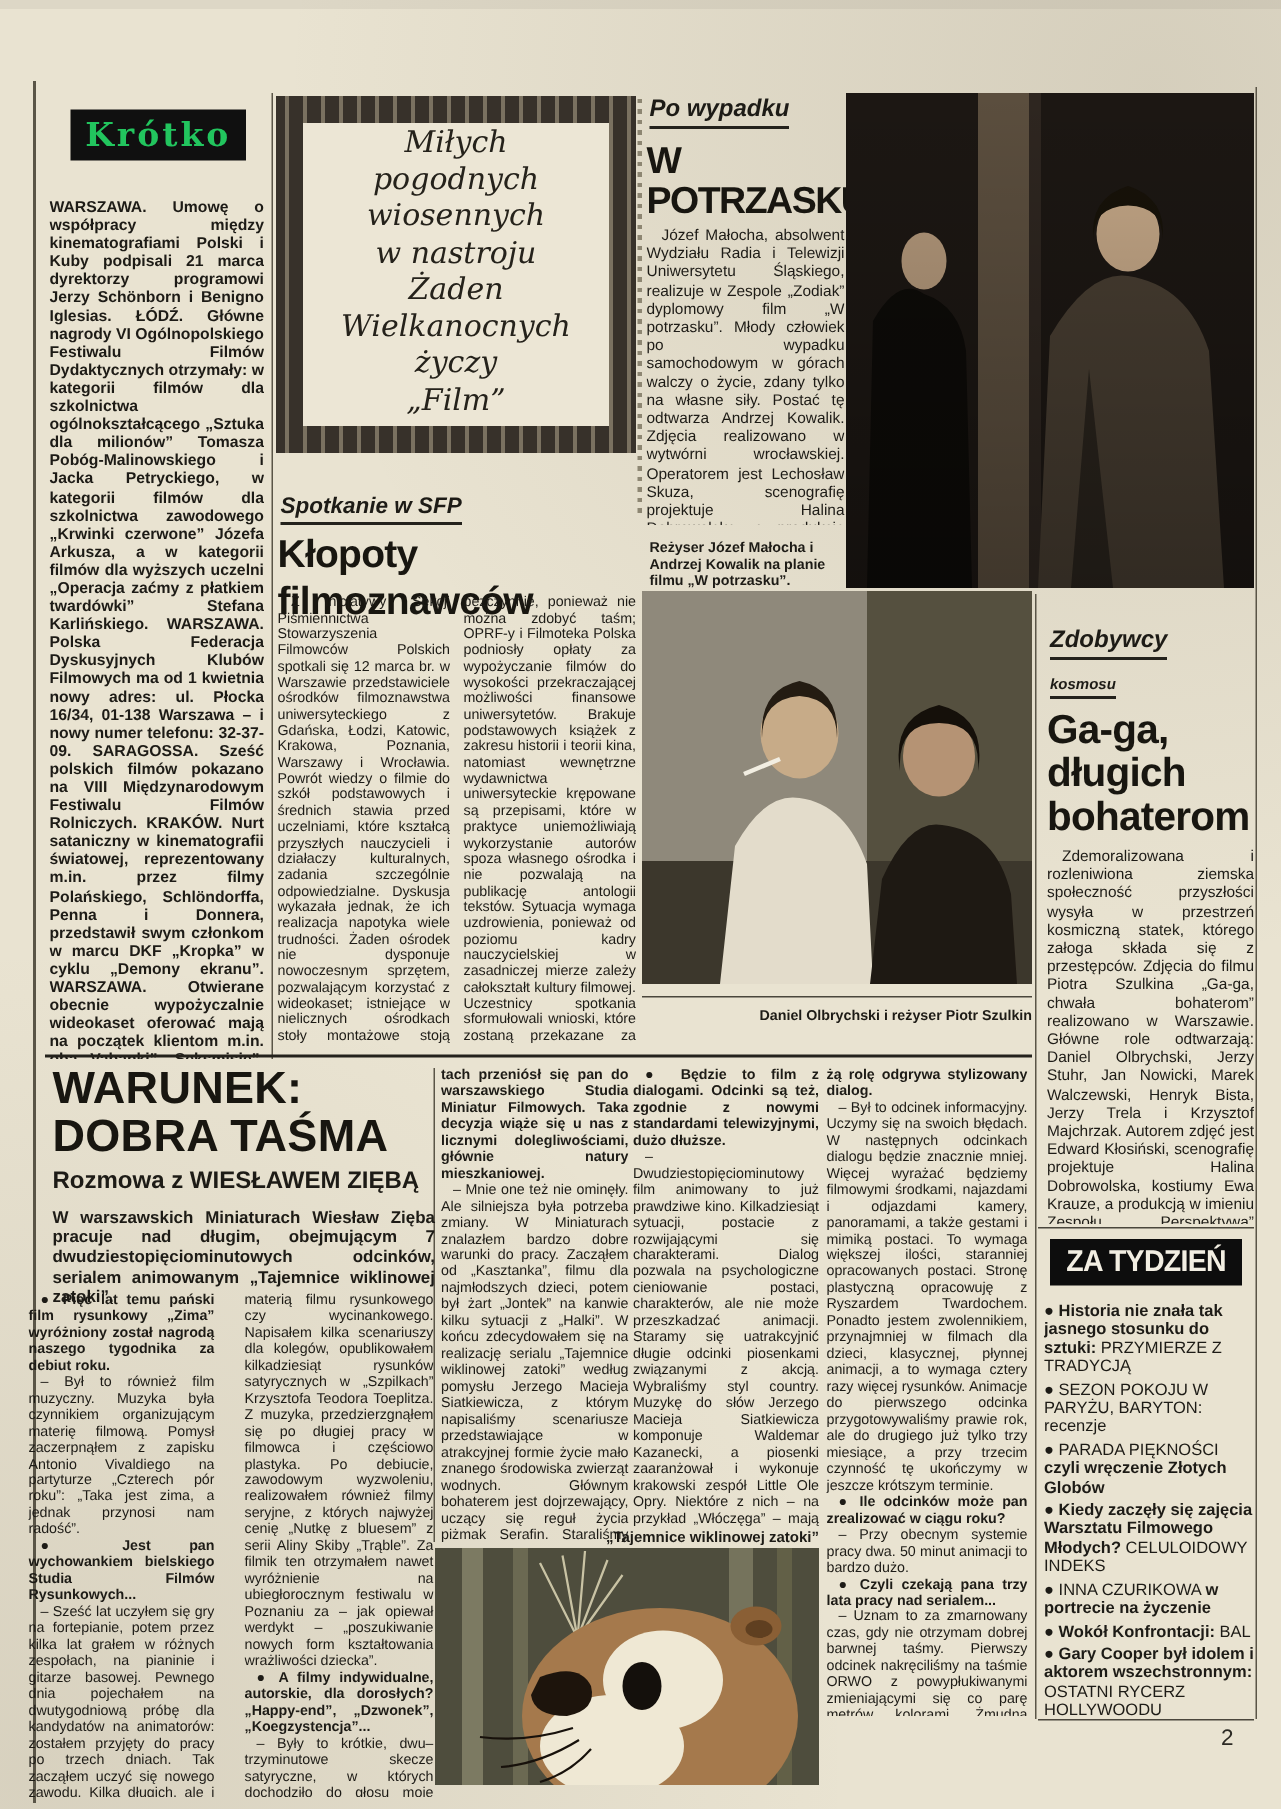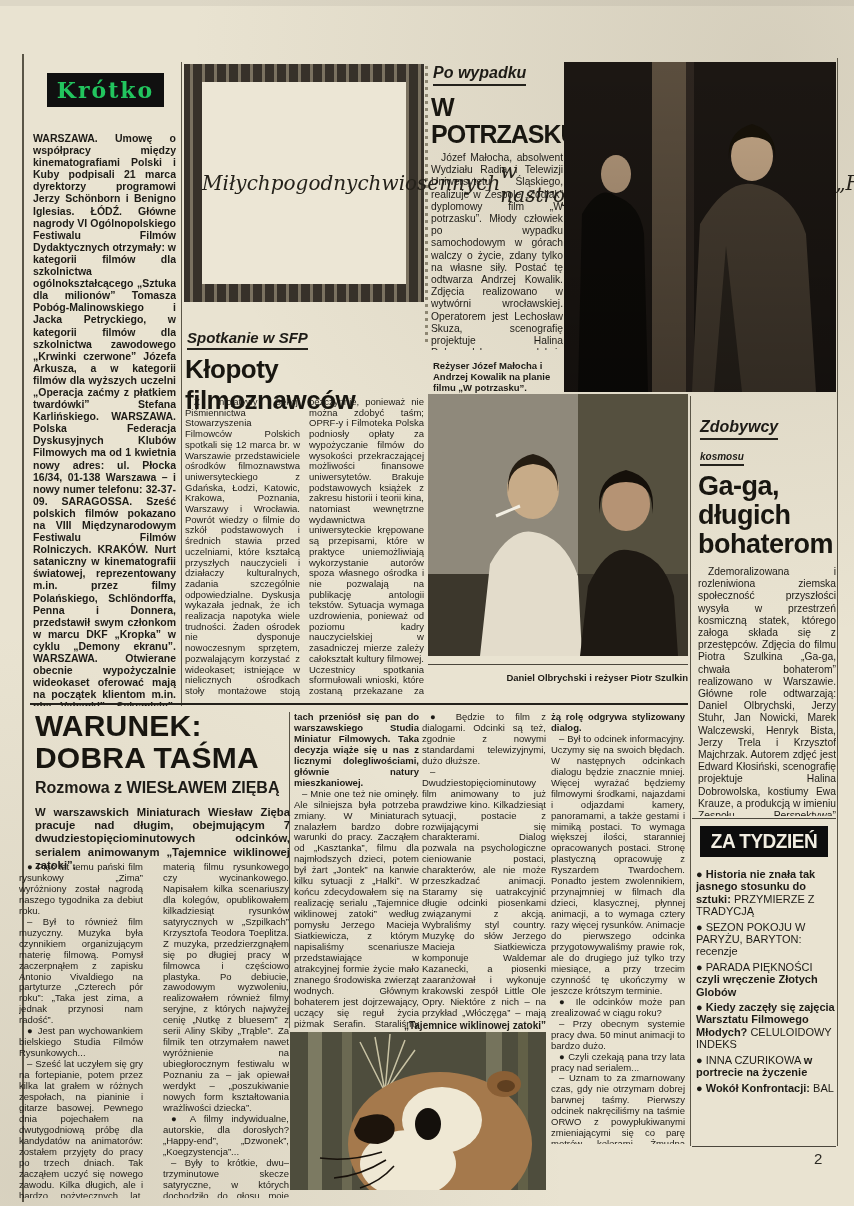--- a/index.html
+++ b/index.html
@@ -18,43 +18,43 @@
   .vrule{width:1px;background:#55514538;background:#5a5547;}
   .hrule{height:2px;background:#24221c;}
   .hrule-thin{height:1px;background:#4a463c;}
   .dashrule{width:3px;background:repeating-linear-gradient(180deg,#8d8672 0 3px, transparent 3px 7px);}
   
   .krotko-hd{background:#101010;color:#22c55e;display:flex;align-items:center;justify-content:center;
     font-family:"DejaVu Serif", serif;font-weight:bold;font-size:22px;letter-spacing:2px;}
   .krotko-body{font-size:10.5px;line-height:12.1px;font-weight:bold;overflow:hidden;}
   
   .wishes{background:repeating-linear-gradient(90deg,#37312a 0 6px,#7a7160 6px 9px,#37312a 9px 12px);}
-  .wishes-inner{position:absolute;inset:18px;background:#ece6d5;display:flex;flex-direction:row;
-    align-items:center;justify-content:space-between;}
+  .wishes-inner{position:absolute;inset:18px;background:#ece6d5;display:flex;flex-direction:column;
+    align-items:center;justify-content:flex-start;}
   .wish-line{font-family:"DejaVu Serif", serif;font-style:italic;font-size:20px;line-height:24.5px;color:#25221b;}
   
   .kicker{display:inline-block;font-weight:bold;font-style:italic;font-size:15px;
     border-bottom:2px solid #24221c;padding-bottom:2px;}
   .headline{font-weight:bold;letter-spacing:-0.5px;color:#181610;}
   .body-txt{overflow:hidden;}
   .klopoty-body{font-size:9.5px;line-height:10.7px;column-count:2;column-gap:9px;}
   .potrzasku-body,.gaga-body{font-size:10.3px;line-height:12.2px;}
   .photo-cap{font-weight:bold;font-size:9.5px;line-height:11px;}
   
   .zt-box{background:#0d0d0d;color:#f2eee2;display:flex;align-items:center;justify-content:center;}
   .zt-title{font-weight:bold;font-size:20px;letter-spacing:-0.5px;transform:scaleX(.95);}
   .zt-list{font-size:11px;line-height:12.4px;overflow:hidden;}
   .zt-item{margin:0 0 3px 0;}
   
   .iv-headline{font-weight:bold;font-size:30px;line-height:32px;letter-spacing:0.2px;color:#181610;}
   .iv-sub{font-weight:bold;font-size:16px;}
   .iv-lead{font-weight:bold;font-size:11.3px;line-height:13.2px;}
   .iv-col{font-size:9.5px;line-height:10.95px;overflow:hidden;}
   .iv-col p{margin:0;text-indent:8px;}
-  .iv-col p.q{font-weight:normal;}
+  .iv-col p.q{font-weight:bold;}
   .iv-col p.qc{font-weight:bold;text-indent:0;}
   .iv-col p.cont{text-indent:0;}
   .cartoon-cap{font-weight:bold;font-size:10px;text-align:right;}
   .page-num{font-size:15px;color:#2c2a24;}
   .photo{display:block;}
 </style>
 </head>
 <body>
 
 <div id="page">
@@ -71,21 +71,21 @@
   </div>
   <div class="abs krotko-body jt" style="left:33px;top:132px;width:143px;height:574px;">WARSZAWA. Umowę o współpracy między kinematografiami Polski i Kuby podpisali 21 marca dyrektorzy programowi Jerzy Schönborn i Benigno Iglesias. ŁÓDŹ. Główne nagrody VI Ogólnopolskiego Festiwalu Filmów Dydaktycznych otrzymały: w kategorii filmów dla szkolnictwa ogólnokształcącego „Sztuka dla milionów” Tomasza Pobóg-Malinowskiego i Jacka Petryckiego, w kategorii filmów dla szkolnictwa zawodowego „Krwinki czerwone” Józefa Arkusza, a w kategorii filmów dla wyższych uczelni „Operacja zaćmy z płatkiem twardówki” Stefana Karlińskiego. WARSZAWA. Polska Federacja Dyskusyjnych Klubów Filmowych ma od 1 kwietnia nowy adres: ul. Płocka 16/34, 01-138 Warszawa – i nowy numer telefonu: 32-37-09. SARAGOSSA. Sześć polskich filmów pokazano na VIII Międzynarodowym Festiwalu Filmów Rolniczych. KRAKÓW. Nurt sataniczny w kinematografii światowej, reprezentowany m.in. przez filmy Polańskiego, Schlöndorffa, Penna i Donnera, przedstawił swym członkom w marcu DKF „Kropka” w cyklu „Demony ekranu”. WARSZAWA. Otwierane obecnie wypożyczalnie wideokaset oferować mają na początek klientom m.in. oba „Vabanki”, „Seksmisję”, „Wielkiego Szu”, „Czuję się świetnie”, „Bolka i Lolka”, a z filmów zagranicznych „Gandhiego” Richarda Attenborougha. BIŁGORAJ. Przegląd filmów węgierskich zorganizował w marcu DKF „Pod prąd”.</div>
 
   <div class="abs wishes" style="left:184px;top:64px;width:240px;height:238px;">
     <div class="wishes-inner">
 
     <div class="wish-line">Miłych</div>
         <div class="wish-line">pogodnych</div>
         <div class="wish-line">wiosennych</div>
         <div class="wish-line">w nastroju</div>
-        <div class="wish-line">Pięć</div>
+        <div class="wish-line">Żaden</div>
         <div class="wish-line">Wielkanocnych</div>
         <div class="wish-line">życzy</div>
         <div class="wish-line">„Film”</div>
       </div>
   </div>
 
   <div class="abs" style="left:187px;top:329px;">
     <span class="kicker">Spotkanie w SFP</span>
   </div>
   <div class="abs headline" style="left:185px;top:354px;width:240px;font-size:26px;">Kłopoty filmoznawców</div>
@@ -153,20 +153,21 @@
     <span class="zt-title">ZA TYDZIEŃ</span>
   </div>
   <div class="abs zt-list" style="left:696px;top:868px;width:140px;height:276px;">
 
   <p class="zt-item"><span class="b">● Historia nie znała tak jasnego stosunku do sztuki: </span><span>PRZYMIERZE Z TRADYCJĄ</span></p>
       <p class="zt-item"><span>● SEZON POKOJU W PARYŻU, BARYTON: recenzje</span></p>
       <p class="zt-item"><span>● PARADA PIĘKNOŚCI </span><span class="b">czyli wręczenie Złotych Globów</span></p>
       <p class="zt-item"><span class="b">● Kiedy zaczęły się zajęcia Warsztatu Filmowego Młodych? </span><span>CELULOIDOWY INDEKS</span></p>
       <p class="zt-item"><span>● INNA CZURIKOWA </span><span class="b">w portrecie na życzenie</span></p>
       <p class="zt-item"><span class="b">● Wokół Konfrontacji: </span><span>BAL</span></p>
+      <p class="zt-item"><span class="b">● Gary Cooper był idolem i aktorem wszechstronnym: </span><span>OSTATNI RYCERZ HOLLYWOODU</span></p>
     </div>
   <div class="abs hrule-thin" style="left:692px;top:1146px;width:144px;"></div>
 
   <div class="abs hrule" style="left:30px;top:703px;width:658px;"></div>
 
   <div class="abs iv-headline pre" style="left:35px;top:710px;width:260px;">WARUNEK:
 DOBRA TAŚMA</div>
   <div class="abs iv-sub" style="left:35px;top:779px;width:260px;">Rozmowa z WIESŁAWEM ZIĘBĄ</div>
   <div class="abs iv-lead jt" style="left:35px;top:806px;width:255px;">W warszawskich Miniaturach Wiesław Zięba pracuje nad długim, obejmującym 7 dwudziestopięciominutowych odcinków, serialem animowanym „Tajemnice wiklinowej zatoki”.</div>
 

